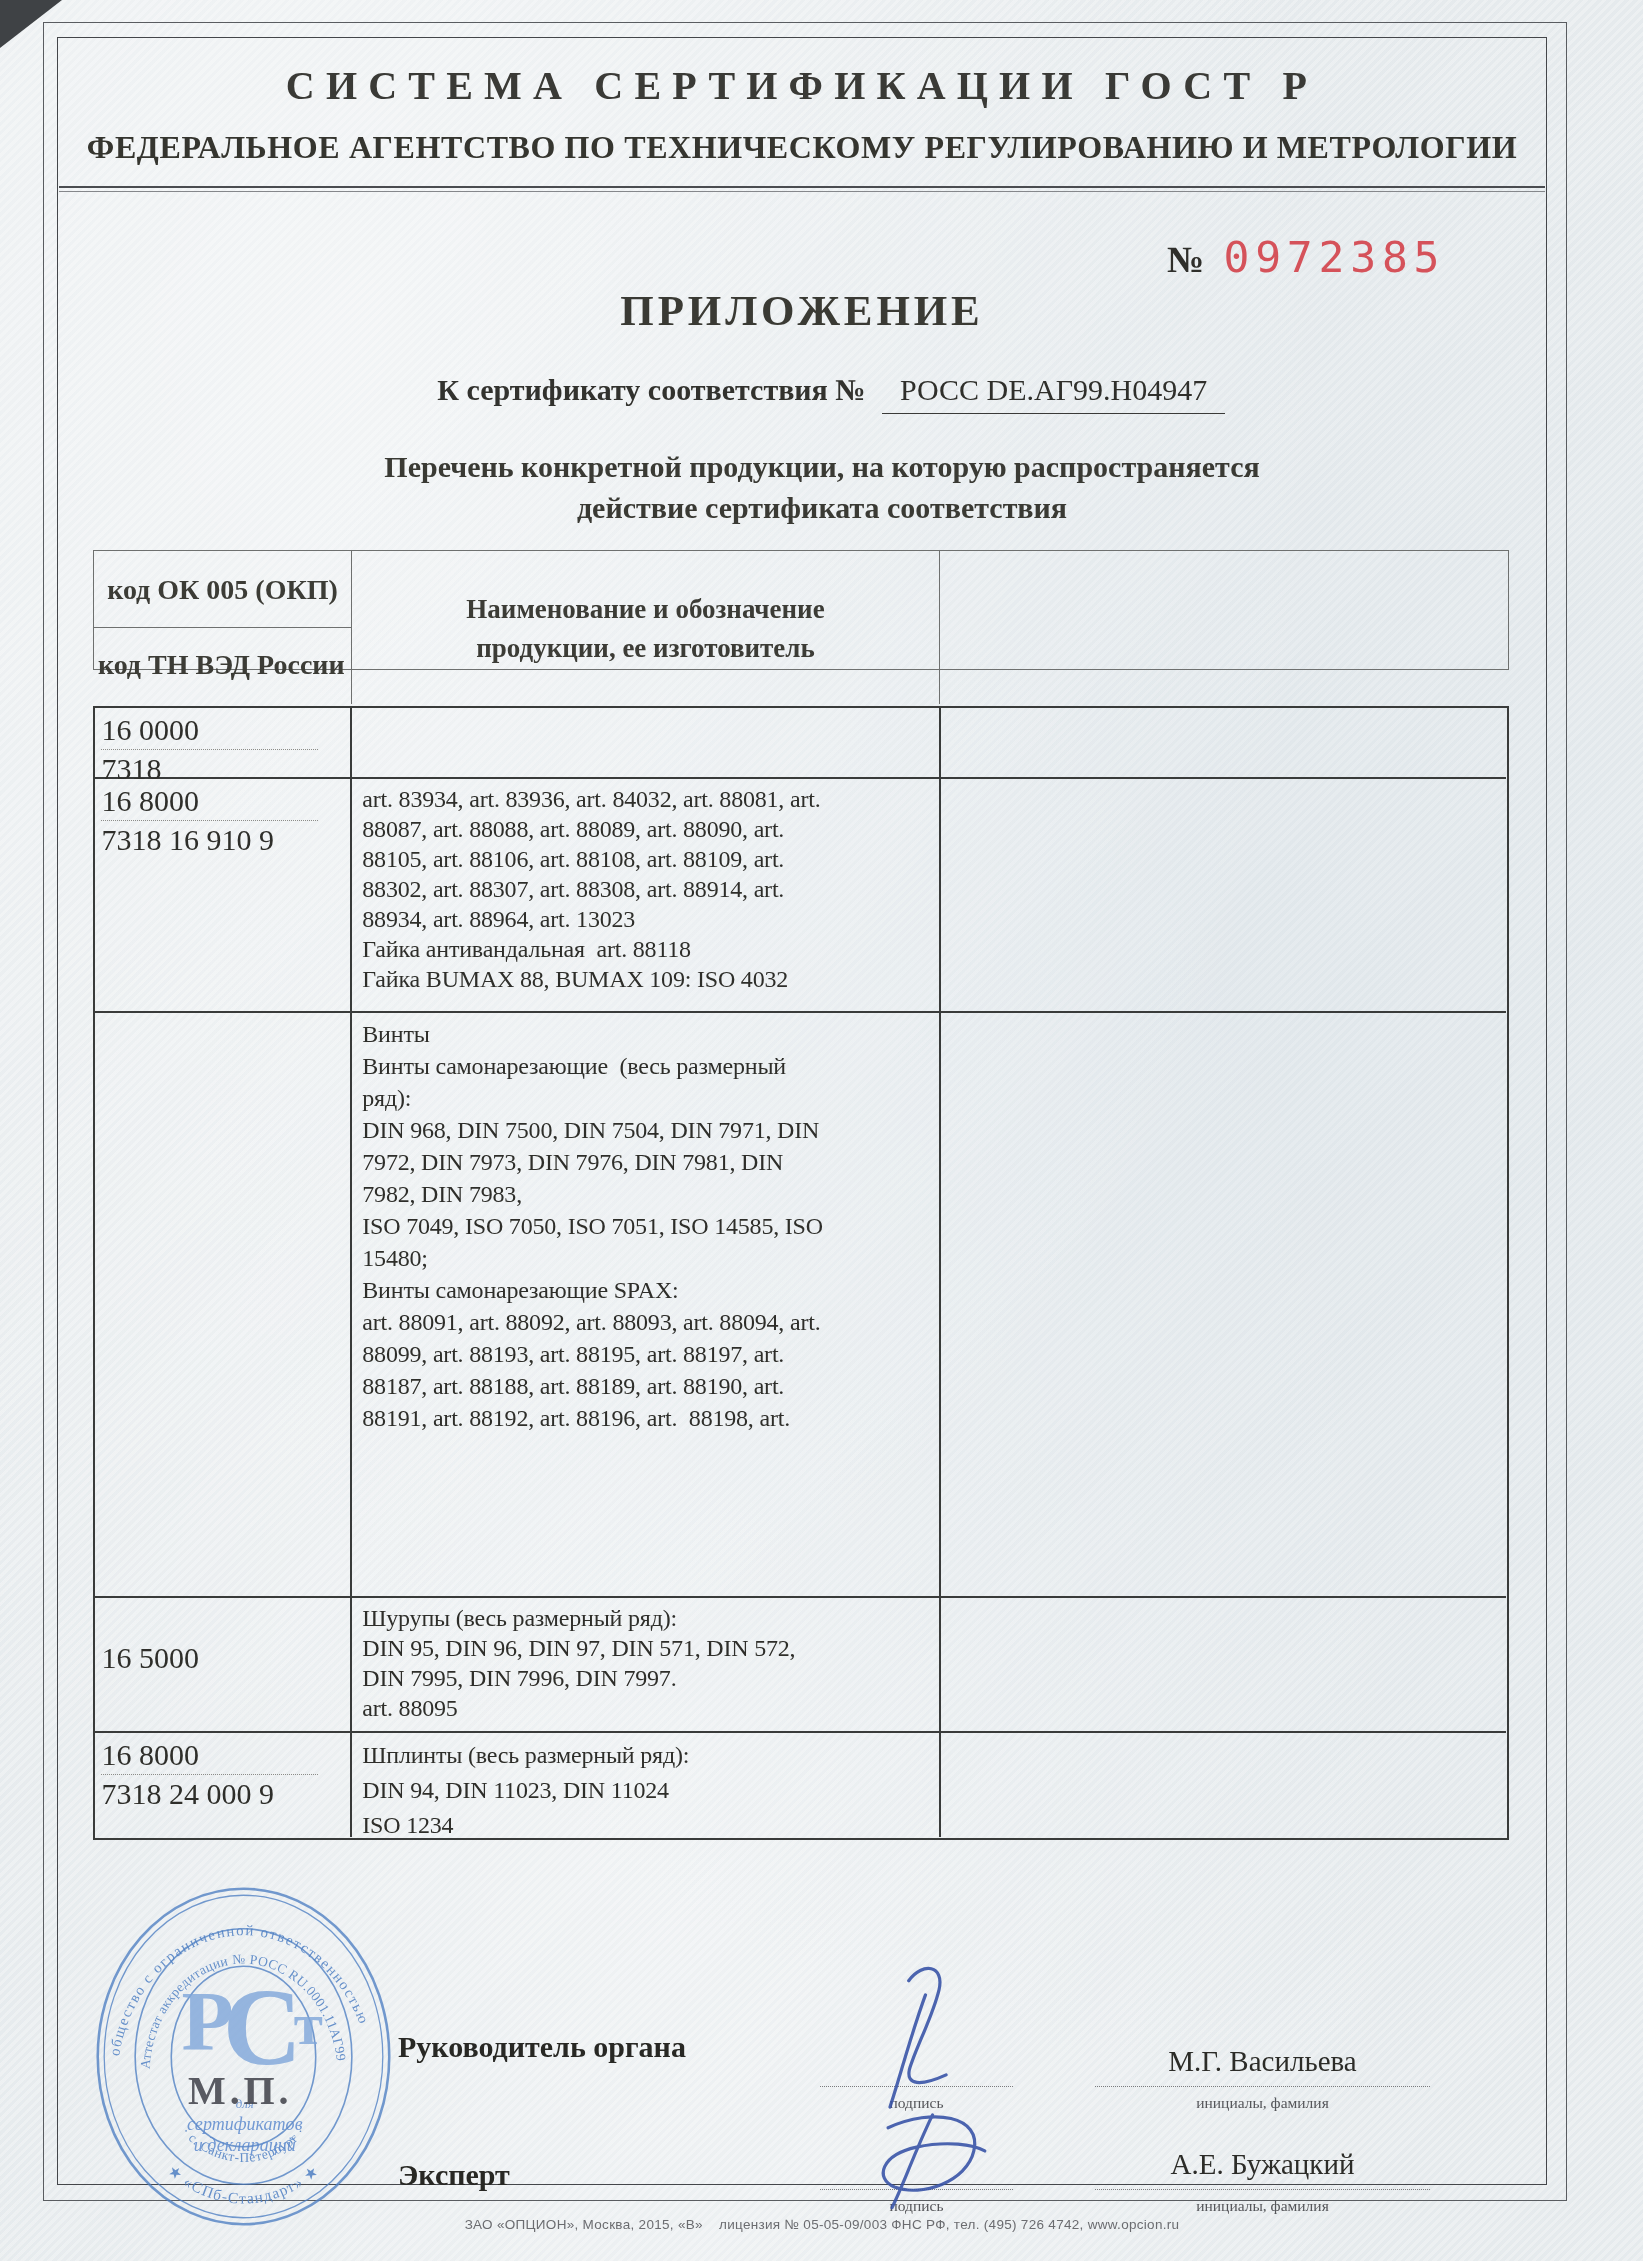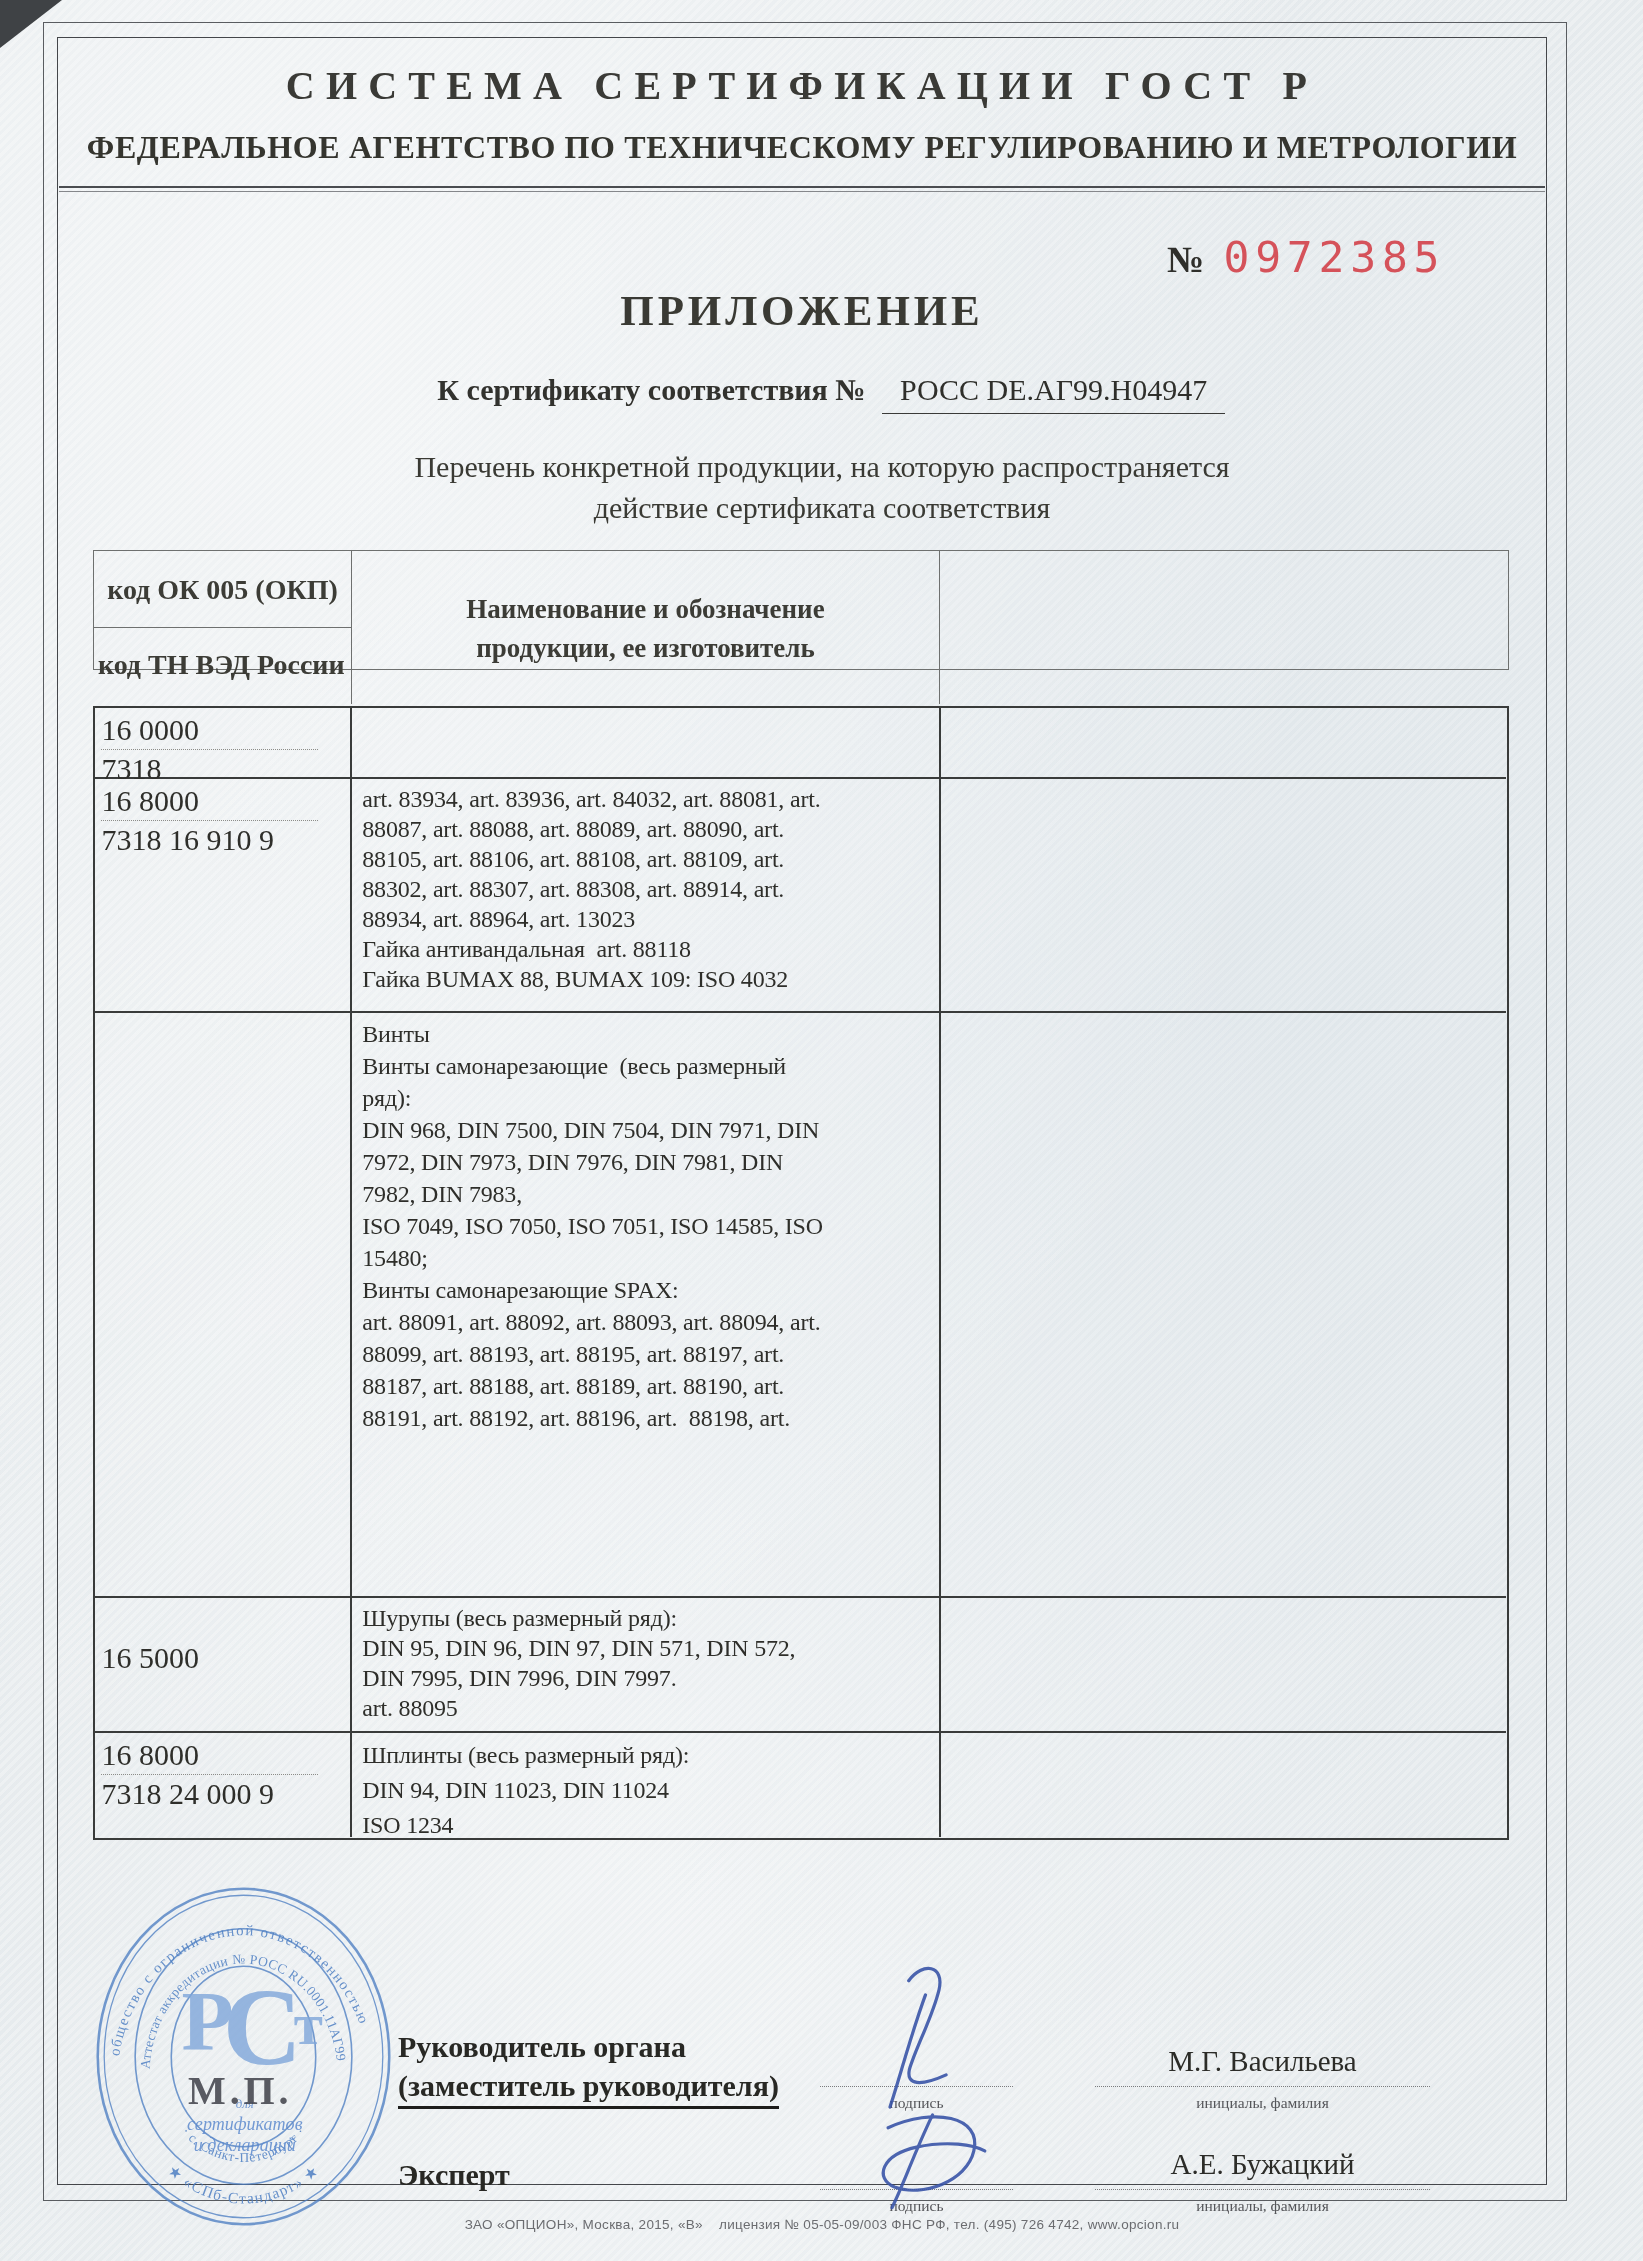--- a/index.html
+++ b/index.html
@@ -59,21 +59,21 @@
     font-size:30px;white-space:nowrap;
   }
   .cert-line .lbl{font-weight:bold;color:#32322e;}
   .cert-line .val{
     font-weight:normal;color:#2f2f2b;
     display:inline-block;border-bottom:1.9px solid #3a3a38;
     padding:0 18px 6.4px 18px;margin-left:9px;
   }
   .descr{
     left:0;top:446px;width:1644px;text-align:center;
-    font-size:30px;font-weight:normal;line-height:41px;color:#3a3a34;
+    font-size:30px;font-weight:bold;line-height:41px;color:#3a3a34;
     white-space:pre-line;
   }
   
   .thead{
     left:93px;top:550px;width:1416px;height:120px;
     border:1.3px solid #6e706f;box-sizing:border-box;
   }
   .thead .v1{position:absolute;left:257px;top:0;width:1.3px;height:153px;background:#6e706f;}
   .thead .v2{position:absolute;left:845px;top:0;width:1.3px;height:153px;background:#6e706f;}
   .thead .h-split{position:absolute;left:0;top:76px;width:257px;height:1.3px;background:#6e706f;}
@@ -258,21 +258,20 @@
     <text x="240" y="352" font-size="20">для</text>
     <text x="240" y="386" font-size="28">сертификатов</text>
     <text x="240" y="418" font-size="28">и деклараций</text>
   </g>
 </svg>
 
 <div class="abs mp-mark">М.П.</div>
 
 <div class="abs" style="left:398px;top:2030px;">
   <div class="sig-label">Руководитель органа</div>
-  <div class="sig-label sig-underline" style="margin-top:5.2px;">(заместитель руководителя)</div>
 </div>
 <div class="abs sig-label" style="left:398px;top:2158px;">Эксперт</div>
 
 <div class="abs sig-line" style="left:820px;top:2086px;width:193px;"></div>
 <div class="abs small-note" style="left:820px;top:2094px;width:193px;">подпись</div>
 <div class="abs sig-line" style="left:820px;top:2189px;width:193px;"></div>
 <div class="abs small-note" style="left:820px;top:2197px;width:193px;">подпись</div>
 
 <div class="abs sig-name" style="left:1095px;top:2045px;width:335px;">М.Г. Васильева</div>
 <div class="abs sig-line" style="left:1095px;top:2086px;width:335px;"></div>

